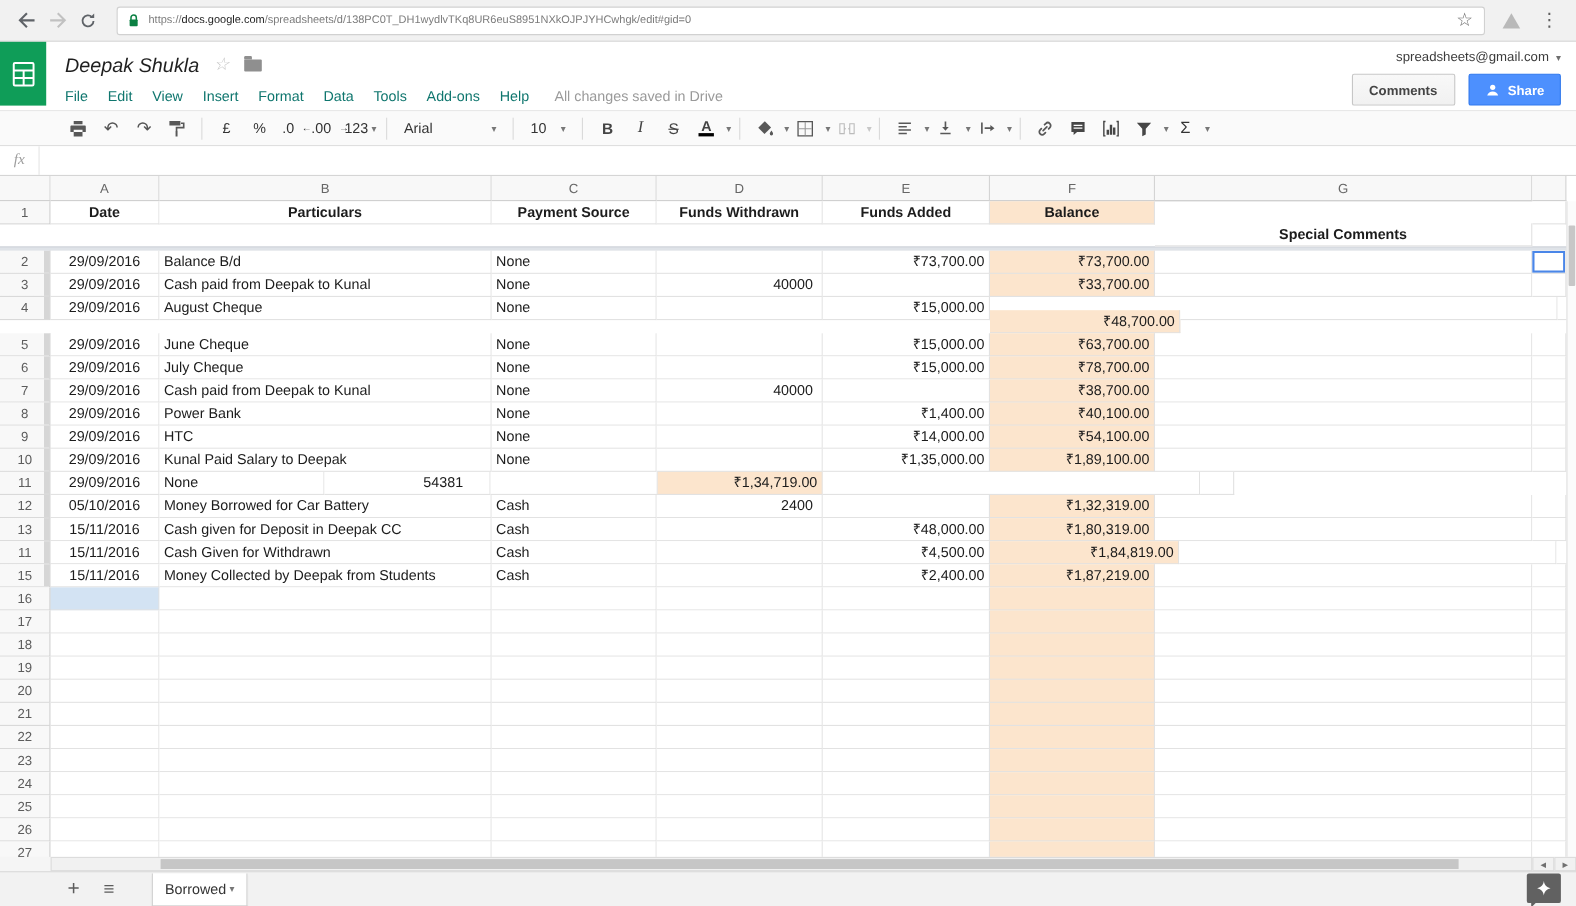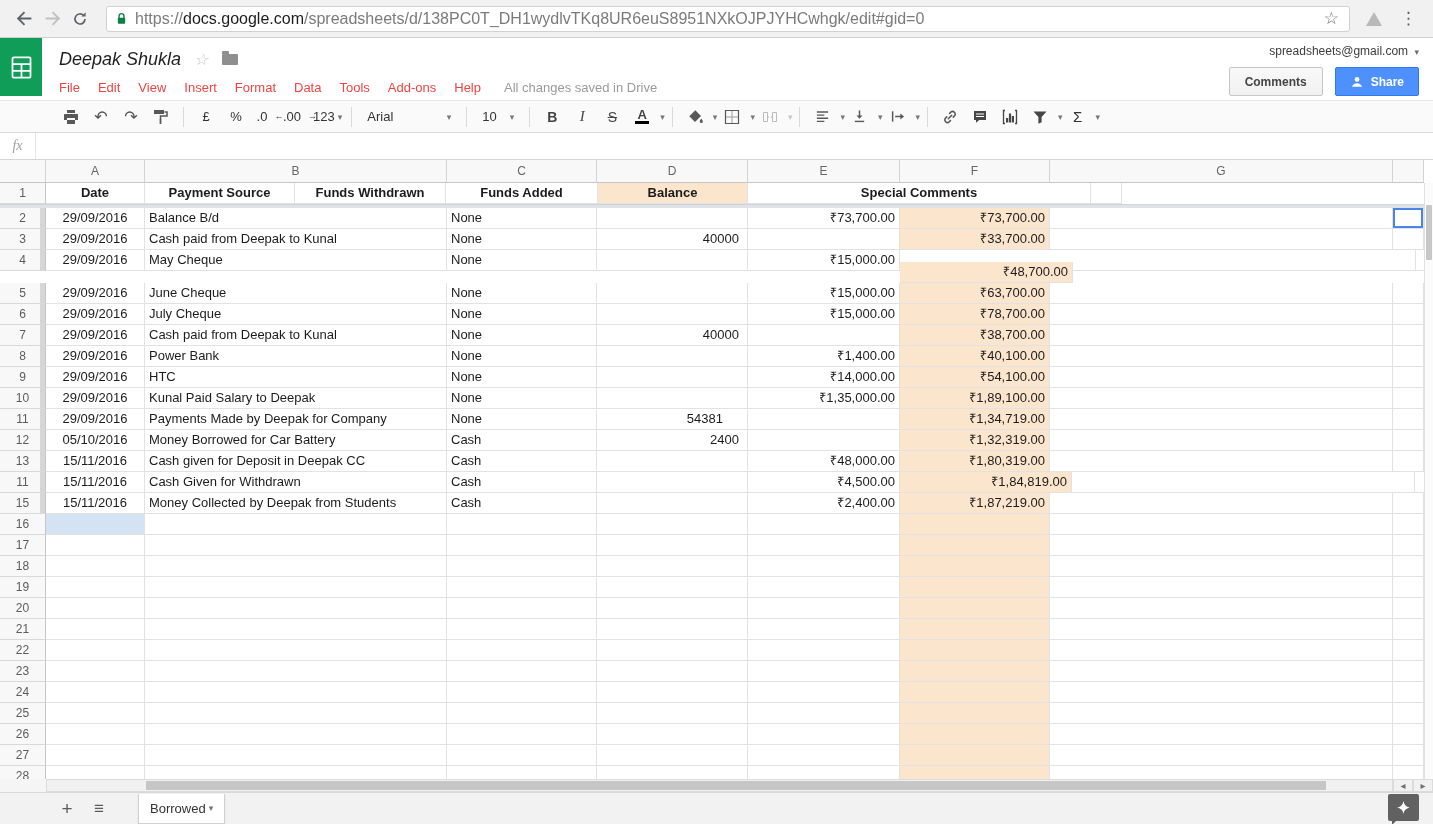--- a/index.html
+++ b/index.html
@@ -5,38 +5,38 @@
   * { box-sizing: border-box; margin: 0; padding: 0; }
   html,body { width:1433px; height:824px; overflow:hidden; background:#fff;
     font-family:"Liberation Sans", sans-serif; }
 
   
   .browser { height:38px; background:#f1f1f1; border-bottom:1px solid #d0d0d0;
     display:flex; align-items:center; padding:0 10px; }
   .nav-btn { width:28px; height:28px; display:flex; align-items:center; justify-content:center; cursor:pointer; }
   .omnibox { flex:1; height:26px; margin:0 10px 0 12px; background:#fff; border:1px solid #d1d1d1;
     border-radius:3px; display:flex; align-items:center; padding:0 8px; }
-  .omnibox .url { flex:1; font-size:16px; color:#7b7b7b; white-space:nowrap; overflow:hidden; }
+  .omnibox .url { flex:1; font-size:10px; color:#7b7b7b; white-space:nowrap; overflow:hidden; }
   .omnibox .url b { color:#1d1d1d; font-weight:normal; }
   .bm-star { font-size:17px; color:#6e6e6e; padding:0 2px; cursor:pointer; }
   .ext-icon { width:0; height:0; border-left:8px solid transparent; border-right:8px solid transparent;
     border-bottom:14px solid #b9b9b9; margin:0 12px 0 6px; }
   .dots { font-size:17px; color:#5f5f5f; padding:0 6px; cursor:pointer; }
 
   
   .doc-header { height:62px; background:#fff; position:relative; display:flex; }
   .logo { width:42px; height:58px; background:#0f9d58; display:flex; align-items:center; justify-content:center; cursor:pointer; }
   .head-main { padding:8px 0 0 17px; }
   .title-row { display:flex; align-items:center; height:26px;font-style:italic; }
   .doc-title { font-size:18px; color:#1f1f1f; cursor:text; }
   .title-star { font-size:16px; color:#c2c2c2; margin-left:13px; cursor:pointer; }
   .folder { width:16px; height:11px; background:#8f8f8f; border-radius:1px; position:relative; margin-left:14px; cursor:pointer; }
   .folder:before { content:""; position:absolute; top:-3px; left:0; width:7px; height:3px; background:#8f8f8f; border-radius:1px 1px 0 0; }
   .menu-row { display:flex; align-items:center; height:26px; margin-top:2px; }
-  .menu-item { font-size:13px; color:#ef4444; padding:4px 9px; cursor:pointer; }
+  .menu-item { font-size:13px; color:#0f766e; padding:4px 9px; cursor:pointer; }
   .menu-item:first-child { padding-left:0; }
   .save-status { font-size:13px; color:#9a9a9a; margin-left:14px; }
   .head-right { position:absolute; right:14px; top:6px; text-align:right; }
   .account { font-size:12px; color:#3c3c3c; cursor:pointer; }
   .account .caret { color:#6e6e6e; }
   .btn-row { margin-top:9px; display:flex; justify-content:flex-end; gap:12px; }
   .btn-comments { height:29px; padding:0 15px; background:linear-gradient(#f8f8f8,#f1f1f1);
     border:1px solid #c6c6c6; border-radius:2px; font-size:12px; font-weight:bold; color:#444; cursor:pointer; }
   .btn-share { height:29px; padding:0 14px; background:#4d90fe; border:1px solid #3079ed; border-radius:2px;
     font-size:12px; font-weight:bold; color:#fff; cursor:pointer; display:flex; align-items:center; gap:7px; }
@@ -335,25 +335,26 @@
         <div class="cell colhead" style="width: 150px;">C</div>
         <div class="cell colhead" style="width: 151px;">D</div>
         <div class="cell colhead" style="width: 152px;">E</div>
         <div class="cell colhead" style="width: 150px;">F</div>
         <div class="cell colhead" style="width: 343px;">G</div>
         <div class="cell colhead" style="width: 31px;"></div>
       </div>
       <div class="grow">
         <div class="cell gutter" style="width: 46px;">1</div>
         <div class="cell hdrcell" style="width: 99px;">Date</div>
+        <div class="cell hdrcell" style="width: 302px;">Particulars</div>
         <div class="cell hdrcell" style="width: 150px;">Payment Source</div>
         <div class="cell hdrcell" style="width: 151px;">Funds Withdrawn</div>
         <div class="cell hdrcell" style="width: 152px;">Funds Added</div>
         <div class="cell hdrcell" style="width: 150px; background: rgb(252, 229, 205);">Balance</div>
-        <div class="cell hdrcell" style="width: 343px;">Special Comments</div>
+        <div class="cell hdrcell" style="width: 343px; margin-top: 20px;">Special Comments</div>
         <div class="cell" style="width: 31px;"></div>
       </div>
       <div class="freeze-bar"></div>
       <div class="grow">
         <div class="cell gutter strip" style="width: 46px;">2</div>
         <div class="cell ac" style="width: 99px;">29/09/2016</div>
         <div class="cell al" style="width: 302px;">Balance B/d</div>
         <div class="cell al" style="width: 150px;">None</div>
         <div class="cell ar" style="width: 151px; padding-right: 8px;"></div>
         <div class="cell ar" style="width: 152px;">₹73,700.00</div>
@@ -368,21 +369,21 @@
         <div class="cell al" style="width: 150px;">None</div>
         <div class="cell ar" style="width: 151px; padding-right: 8px;">40000</div>
         <div class="cell ar" style="width: 152px;"></div>
         <div class="cell ar" style="width: 150px; background: rgb(252, 229, 205);">₹33,700.00</div>
         <div class="cell al" style="width: 343px;"></div>
         <div class="cell" style="width: 31px;"></div>
       </div>
       <div class="grow">
         <div class="cell gutter strip" style="width: 46px;">4</div>
         <div class="cell ac" style="width: 99px;">29/09/2016</div>
-        <div class="cell al" style="width: 302px;">May Cheque</div>
+        <div class="cell al" style="width: 302px;">August Cheque</div>
         <div class="cell al" style="width: 150px;">None</div>
         <div class="cell ar" style="width: 151px; padding-right: 8px;"></div>
         <div class="cell ar" style="width: 152px;">₹15,000.00</div>
         <div class="cell ar" style="width: 173px; background: rgb(252, 229, 205); margin-top: 12px;">₹48,700.00</div>
         <div class="cell al" style="width: 343px;"></div>
         <div class="cell" style="width: 31px;"></div>
       </div>
       <div class="grow">
         <div class="cell gutter strip" style="width: 46px;">5</div>
         <div class="cell ac" style="width: 99px;">29/09/2016</div>
@@ -445,21 +446,20 @@
         <div class="cell al" style="width: 150px;">None</div>
         <div class="cell ar" style="width: 151px; padding-right: 8px;"></div>
         <div class="cell ar" style="width: 152px;">₹1,35,000.00</div>
         <div class="cell ar" style="width: 150px; background: rgb(252, 229, 205);">₹1,89,100.00</div>
         <div class="cell al" style="width: 343px;"></div>
         <div class="cell" style="width: 31px;"></div>
       </div>
       <div class="grow">
         <div class="cell gutter strip" style="width: 46px;">11</div>
         <div class="cell ac" style="width: 99px;">29/09/2016</div>
-        <div class="cell al" style="width: 302px;">Payments Made by Deepak for Company</div>
         <div class="cell al" style="width: 150px;">None</div>
         <div class="cell ar" style="width: 151px; padding-right: 24px;">54381</div>
         <div class="cell ar" style="width: 152px;"></div>
         <div class="cell ar" style="width: 150px; background: rgb(252, 229, 205);">₹1,34,719.00</div>
         <div class="cell al" style="width: 343px;"></div>
         <div class="cell" style="width: 31px;"></div>
       </div>
       <div class="grow">
         <div class="cell gutter strip" style="width: 46px;">12</div>
         <div class="cell ac" style="width: 99px;">05/10/2016</div>

